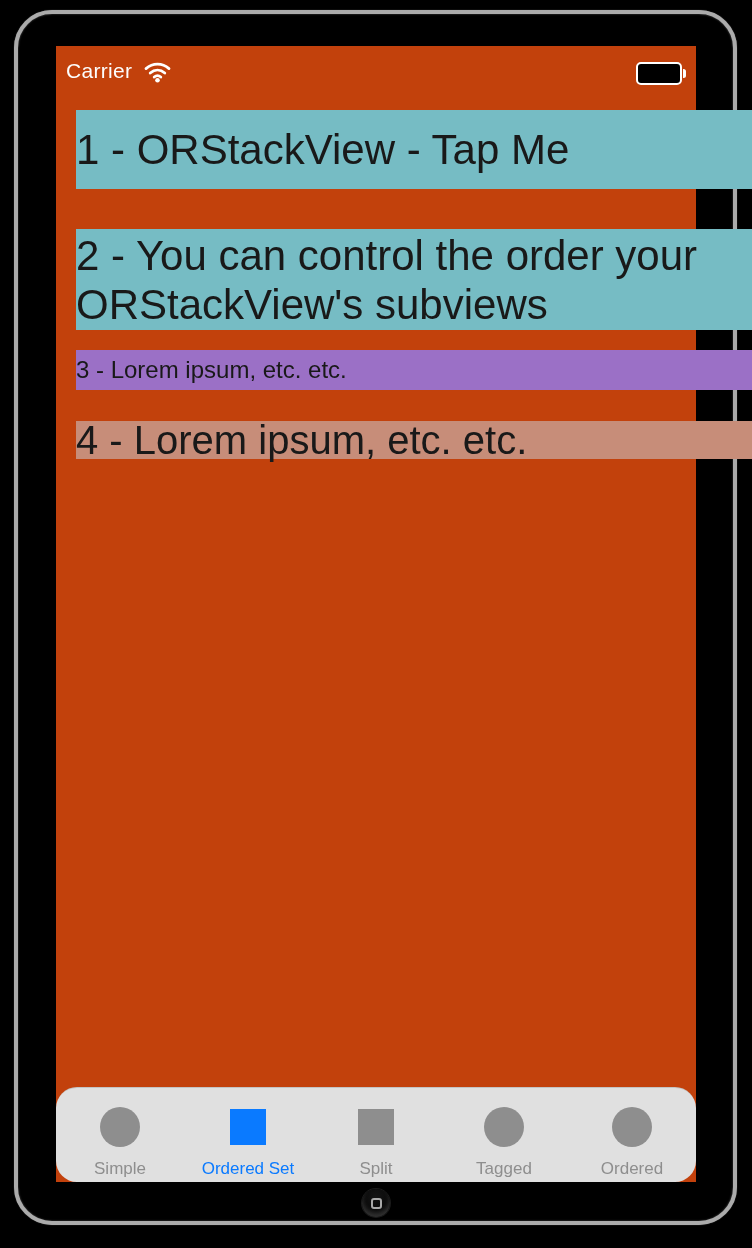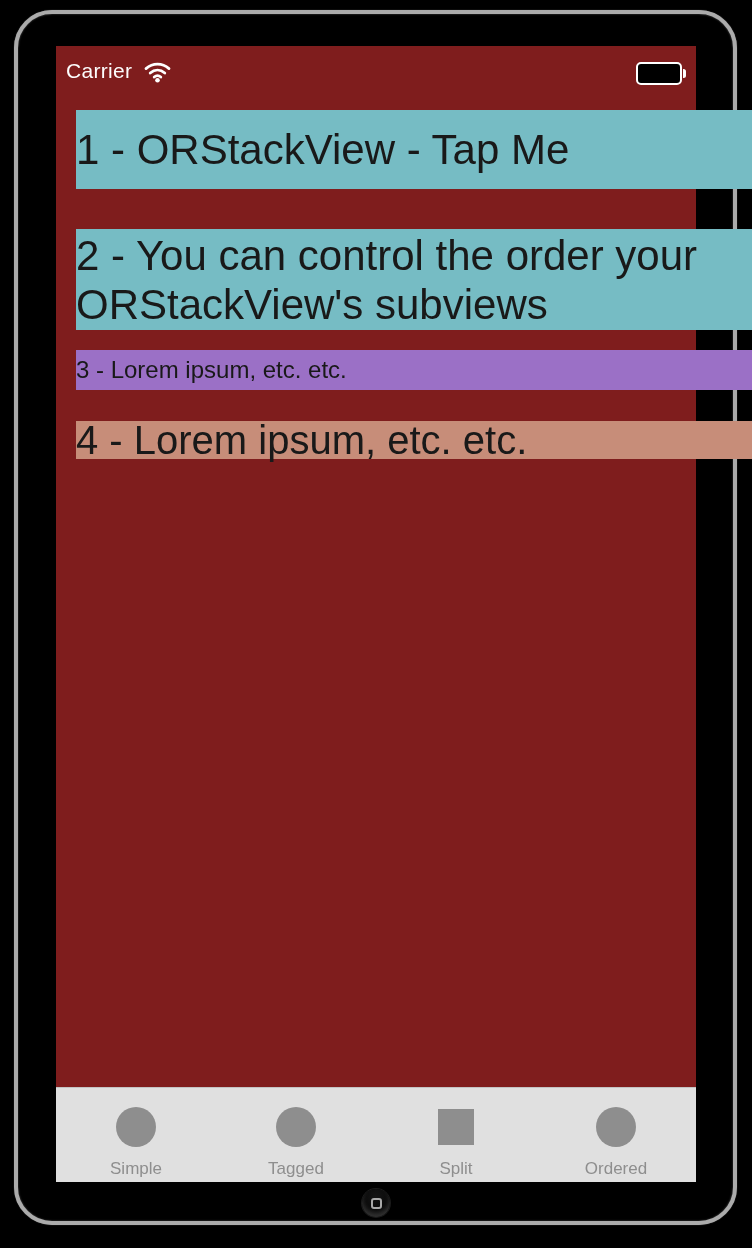--- a/index.html
+++ b/index.html
@@ -18,21 +18,21 @@
     border: 4px solid #ababab;
     border-radius: 38px;
     box-shadow: inset 0 0 2px #555, 0 0 1px #777;
     background: #000;
   }
 
   
   .screen {
     position: absolute; left: 56px; top: 46px;
     width: 640px; height: 1136px;
-    background: #7f1d1d;
+    background: #c2410c;
   }
 
   
   .status-bar {
     position: absolute; left: 0; top: 0; right: 0;
     height: 40px;
     color: #fff;
     display: flex; align-items: center;
     padding: 10px 10px 0 10px;
   }
@@ -68,20 +68,21 @@
   .sv-2 { top: 183px; height: 101px; font-size: 42px; line-height: 49px; }
   .sv-3 { top: 304px; height: 40px;  font-size: 24px; }
   .sv-4 { top: 375px; height: 38px;  font-size: 40px; }
 
   
   .tab-bar {
     position: absolute; left: 0; right: 0; top: 1041px; height: 95px;
     background: var(--tab-bg, #e0e0e0);
     border-top: 1px solid rgba(0,0,0,0.12);
     display: flex;
+    border-radius: 21px;
   }
   .tab-item {
     flex: 1 1 0;
     display: flex; flex-direction: column; align-items: center;
     padding-top: 19px;
     cursor: pointer;
   }
   .tab-icon-box { width: 40px; height: 40px; display: flex; align-items: center; justify-content: center; }
   .tab-icon-circle { width: 40px; height: 40px; border-radius: 50%; background: var(--tab-inactive, #8e8e8e); }
   .tab-icon-square { width: 36px; height: 36px; background: var(--tab-inactive, #8e8e8e); }
@@ -143,31 +144,37 @@
     <div class="sv-label">4 - Lorem ipsum, etc. etc.</div>
   </div>
 
   <div class="tab-bar">
     <div class="tab-item">
       <div class="tab-icon-box">
           <div class="tab-icon-circle"></div>
         </div>
       <div class="tab-label">Simple</div>
     </div>
-    <div class="tab-item">
+    <div class="tab-item active">
       <div class="tab-icon-box">
-          <div class="tab-icon-circle"></div>
+          <div class="tab-icon-square"></div>
         </div>
-      <div class="tab-label">Tagged</div>
+      <div class="tab-label">Ordered Set</div>
     </div>
     <div class="tab-item">
       <div class="tab-icon-box">
           <div class="tab-icon-square"></div>
         </div>
       <div class="tab-label">Split</div>
+    </div>
+    <div class="tab-item">
+      <div class="tab-icon-box">
+          <div class="tab-icon-circle"></div>
+        </div>
+      <div class="tab-label">Tagged</div>
     </div>
     <div class="tab-item">
       <div class="tab-icon-box">
           <div class="tab-icon-circle"></div>
         </div>
       <div class="tab-label">Ordered</div>
     </div>
   </div>
 
 </div>

